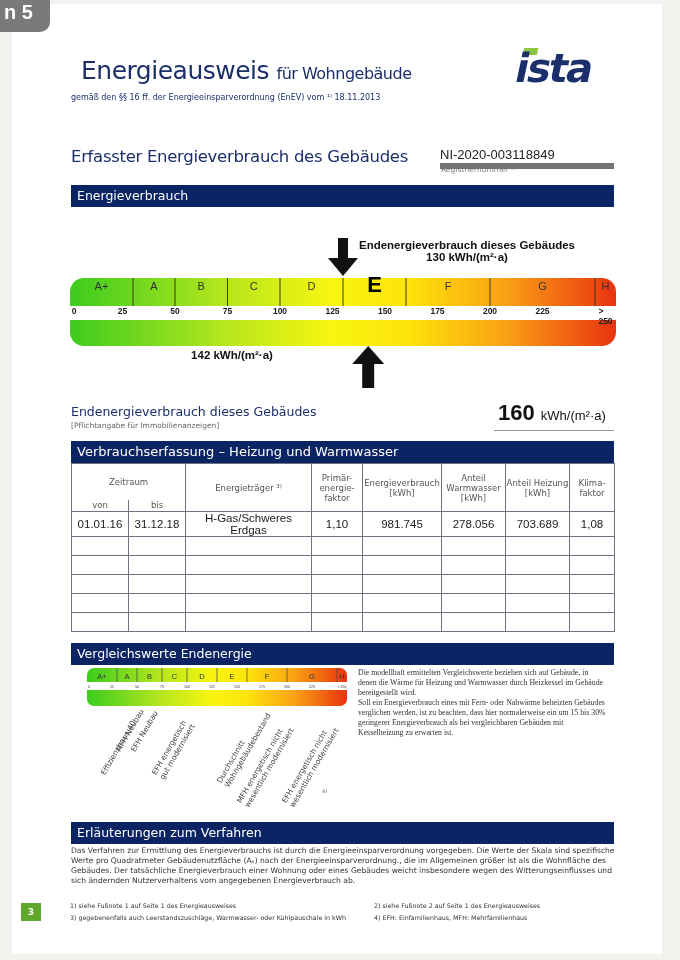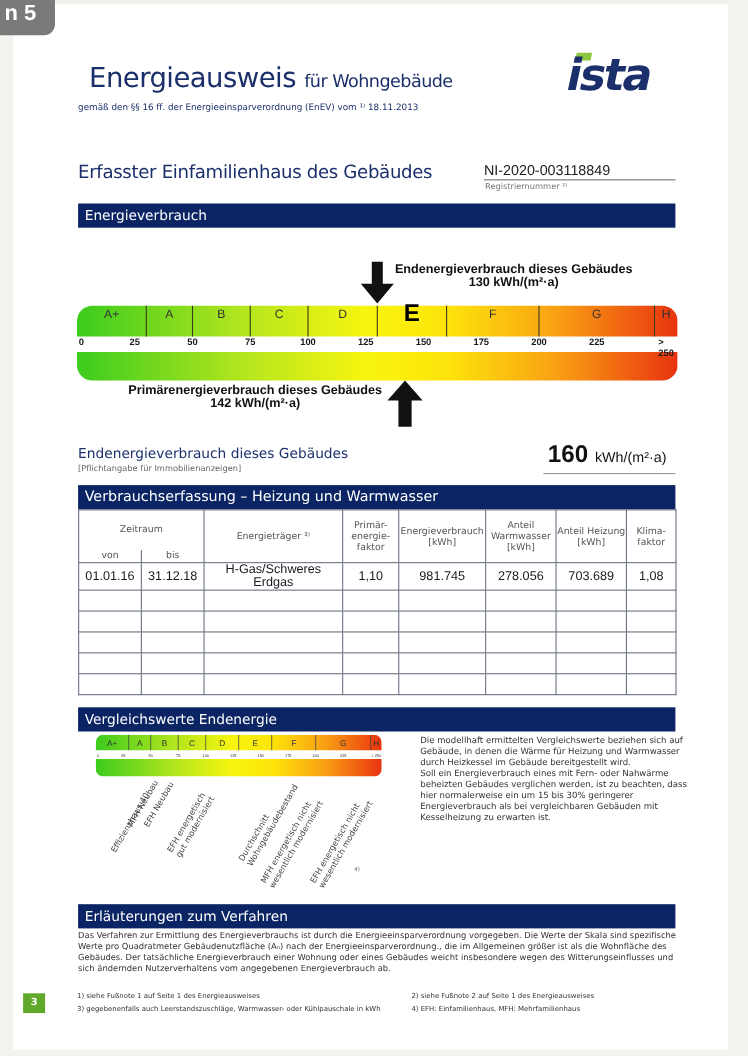--- a/index.html
+++ b/index.html
@@ -5,21 +5,21 @@
   html, body { margin:0; padding:0; }
   body { width:680px; height:960px; background:#f3f2ef; position:relative; overflow:hidden; font-family:"DejaVu Sans", sans-serif; color:#1a1a1a; }
   .page { position:absolute; left:12px; top:4px; width:650px; height:950px; background:#fff; }
   .corner-badge { position:absolute; left:0; top:0; width:50px; height:32px; background:#7a7a7a; color:#fff; border-radius:0 0 10px 0; font-family:"Liberation Sans", sans-serif; font-size:20px; font-weight:bold; line-height:24px; padding-left:4px; box-sizing:border-box; z-index:5; }
   .abs { position:absolute; }
   .title { left:71px; top:56px; font-family:"DejaVu Sans", sans-serif; font-size:25px; color:#1b2f6b; letter-spacing:-0.5px; }
   .title .sub { font-size:16px; }
   .subtitle { left:71px; top:92px; font-size:8px; color:#1b2f6b;text-align:center; }
   .logo { left:514px; top:38px; width:104px; height:46px; }
   .h2 { left:71px; top:147px; font-size:16.5px; color:#1b2f6b; letter-spacing:-0.3px; }
-  .regno { left:440px; top:147px; width:174px; border-bottom:1px solid #737373; font-family:"Liberation Sans", sans-serif; font-size:13px; color:#222; padding-bottom:1px; }
+  .regno { left:440px; top:147px; width:174px; border-bottom:6px solid #737373; font-family:"Liberation Sans", sans-serif; font-size:13px; color:#222; padding-bottom:1px; }
   .reglabel { left:441px; top:165px; font-size:7.5px; color:#777; }
   .bar-head { position:absolute; left:71px; width:543px; height:22px; background:#0b2463; color:#fff; font-size:12.5px; line-height:22px; padding-left:6px; box-sizing:border-box; }
   .arrow-txt { font-family:"Liberation Sans", sans-serif; font-size:11.5px; font-weight:bold; text-align:center; color:#111; }
   .scale-ticks span { position:absolute; font-family:"Liberation Sans", sans-serif; font-size:8.5px; font-weight:bold; transform:translateX(-50%); }
   .cls-lbl { position:absolute; font-family:"Liberation Sans", sans-serif; font-size:11px; color:#333; transform:translateX(-50%); }
   table.t { position:absolute; left:71px; top:462px; width:543px; border-collapse:collapse; table-layout:fixed; }
   table.t td, table.t th { border:1px solid #6b7280; font-weight:normal; text-align:center; padding:0; }
   table.t th { font-size:8.5px; color:#555; vertical-align:middle; }
   table.t td { font-family:"Liberation Sans", sans-serif; font-size:11.5px; height:18px; }
   .ep-big { left:497px; top:400px; font-family:"Liberation Sans", sans-serif; font-size:22px; font-weight:bold; color:#111; }
@@ -42,21 +42,21 @@
   </div>
   <div class="abs subtitle" style="left:59px;top:89px;">gemäß den §§ 16 ff. der Energieeinsparverordnung (EnEV) vom ¹⁾ 18.11.2013</div>
 
   <svg class="abs logo" style="left:502px;top:36px;" viewBox="0 0 104 46">
     <g transform="skewX(-12)">
       <rect x="12" y="8" width="14" height="7" fill="#8dc63f"></rect>
       <text x="8" y="42" font-family="DejaVu Sans, sans-serif" font-weight="bold" font-size="40" fill="#1b2f6b" letter-spacing="-2">ista</text>
     </g>
   </svg>
 
-  <div class="abs h2" style="left:59px;top:143px;">Erfasster Einfamilienhaus des Gebäudes</div>
+  <div class="abs h2" style="left:59px;top:143px;">Erfasster Energieverbrauch des Gebäudes</div>
   <div class="abs regno" style="left:428px;top:143px;">NI-2020-003118849</div>
   <div class="abs reglabel" style="left:429px;top:161px;">Registriernummer ²⁾</div>
 
   <div class="bar-head" style="left:59px;top:181px;">Energieverbrauch</div>
 
   <div class="abs arrow-txt" style="left:340px;top:235px;width:230px;">
     <div>Endenergieverbrauch dieses Gebäudes</div>
     <div>130 kWh/(m²·a)</div>
   </div>
   <svg class="abs" style="left:58px;top:230px;" width="546" height="156" id="scale-svg">
@@ -107,21 +107,20 @@
       <span style="left: 157.5px; top: 0px;">75</span>
       <span style="left: 210px; top: 0px;">100</span>
       <span style="left: 262.5px; top: 0px;">125</span>
       <span style="left: 315px; top: 0px;">150</span>
       <span style="left: 367.5px; top: 0px;">175</span>
       <span style="left: 420px; top: 0px;">200</span>
       <span style="left: 472.5px; top: 0px;">225</span>
       <span style="left: 535.5px; top: 0px;">&gt; 250</span>
     </div>
   <div class="abs arrow-txt" style="left:100px;top:345px;width:240px;">
-    <div>Primärenergieverbrauch dieses Gebäudes</div>
     <div>142 kWh/(m²·a)</div>
   </div>
 
   <div class="abs" style="left:59px;top:400px;font-size:12.5px;color:#1b2f6b;">Endenergieverbrauch dieses Gebäudes</div>
   <div class="abs" style="left:59px;top:417px;font-size:7.5px;color:#666;">[Pflichtangabe für Immobilienanzeigen]</div>
   <div class="abs ep-big" style="left:486px;top:396px;">
     <span>160</span>
     <span class="ep-unit">kWh/(m²·a)</span>
   </div>
   <div class="abs ep-line" style="left:482px;top:426px;"></div>
@@ -279,21 +278,21 @@
       <span style="white-space: pre; left: 63px; top: 66.4px;">EFH energetisch
 gut modernisiert</span>
       <span style="white-space: pre; left: 128px; top: 74.2px;">Durchschnitt
 Wohngebäudebestand</span>
       <span style="white-space: pre; left: 148px; top: 93.7px;">MFH energetisch nicht
 wesentlich modernisiert</span>
       <span style="white-space: pre; left: 193px; top: 93.7px;">EFH energetisch nicht
 wesentlich modernisiert</span>
     </div>
   <div class="abs" style="left:310px;top:784px;font-size:5px;color:#666;">4)</div>
-  <div class="abs para" style="left:370px;top:664px;width:250px;white-space:pre-line;font-size:7.8px;">Die modellhaft ermittelten Vergleichswerte beziehen sich auf Gebäude, in denen die Wärme für Heizung und Warmwasser durch Heizkessel im Gebäude bereitgestellt wird.
+  <div class="abs para" style="left:346px;top:664px;width:250px;white-space:pre-line;font-size:7.8px;font-family:Liberation Serif, serif;">Die modellhaft ermittelten Vergleichswerte beziehen sich auf Gebäude, in denen die Wärme für Heizung und Warmwasser durch Heizkessel im Gebäude bereitgestellt wird.
 Soll ein Energieverbrauch eines mit Fern- oder Nahwärme beheizten Gebäudes verglichen werden, ist zu beachten, dass hier normalerweise ein um 15 bis 30% geringerer Energieverbrauch als bei vergleichbaren Gebäuden mit Kesselheizung zu erwarten ist.</div>
 
   <div class="bar-head" style="left:59px;top:818px;">Erläuterungen zum Verfahren</div>
   <div class="abs para" style="left:59px;top:842px;width:546px;">Das Verfahren zur Ermittlung des Energieverbrauchs ist durch die Energieeinsparverordnung vorgegeben. Die Werte der Skala sind spezifische Werte pro Quadratmeter Gebäudenutzfläche (Aₙ) nach der Energieeinsparverordnung., die im Allgemeinen größer ist als die Wohnfläche des Gebäudes. Der tatsächliche Energieverbrauch einer Wohnung oder eines Gebäudes weicht insbesondere wegen des Witterungseinflusses und sich ändernden Nutzerverhaltens vom angegebenen Energieverbrauch ab.</div>
 
   <div class="abs" style="left:9px;top:899px;width:20px;height:18px;background:#5fa829;color:#fff;font-size:9px;font-weight:bold;text-align:center;line-height:18px;">3</div>
   <div class="abs foot" style="left:58px;top:898px;">1) siehe Fußnote 1 auf Seite 1 des Energieausweises</div>
   <div class="abs foot" style="left:362px;top:898px;">2) siehe Fußnote 2 auf Seite 1 des Energieausweises</div>
   <div class="abs foot" style="left:58px;top:910px;">3) gegebenenfalls auch Leerstandszuschläge, Warmwasser- oder Kühlpauschale in kWh</div>
   <div class="abs foot" style="left:362px;top:910px;">4) EFH: Einfamilienhaus, MFH: Mehrfamilienhaus</div>

